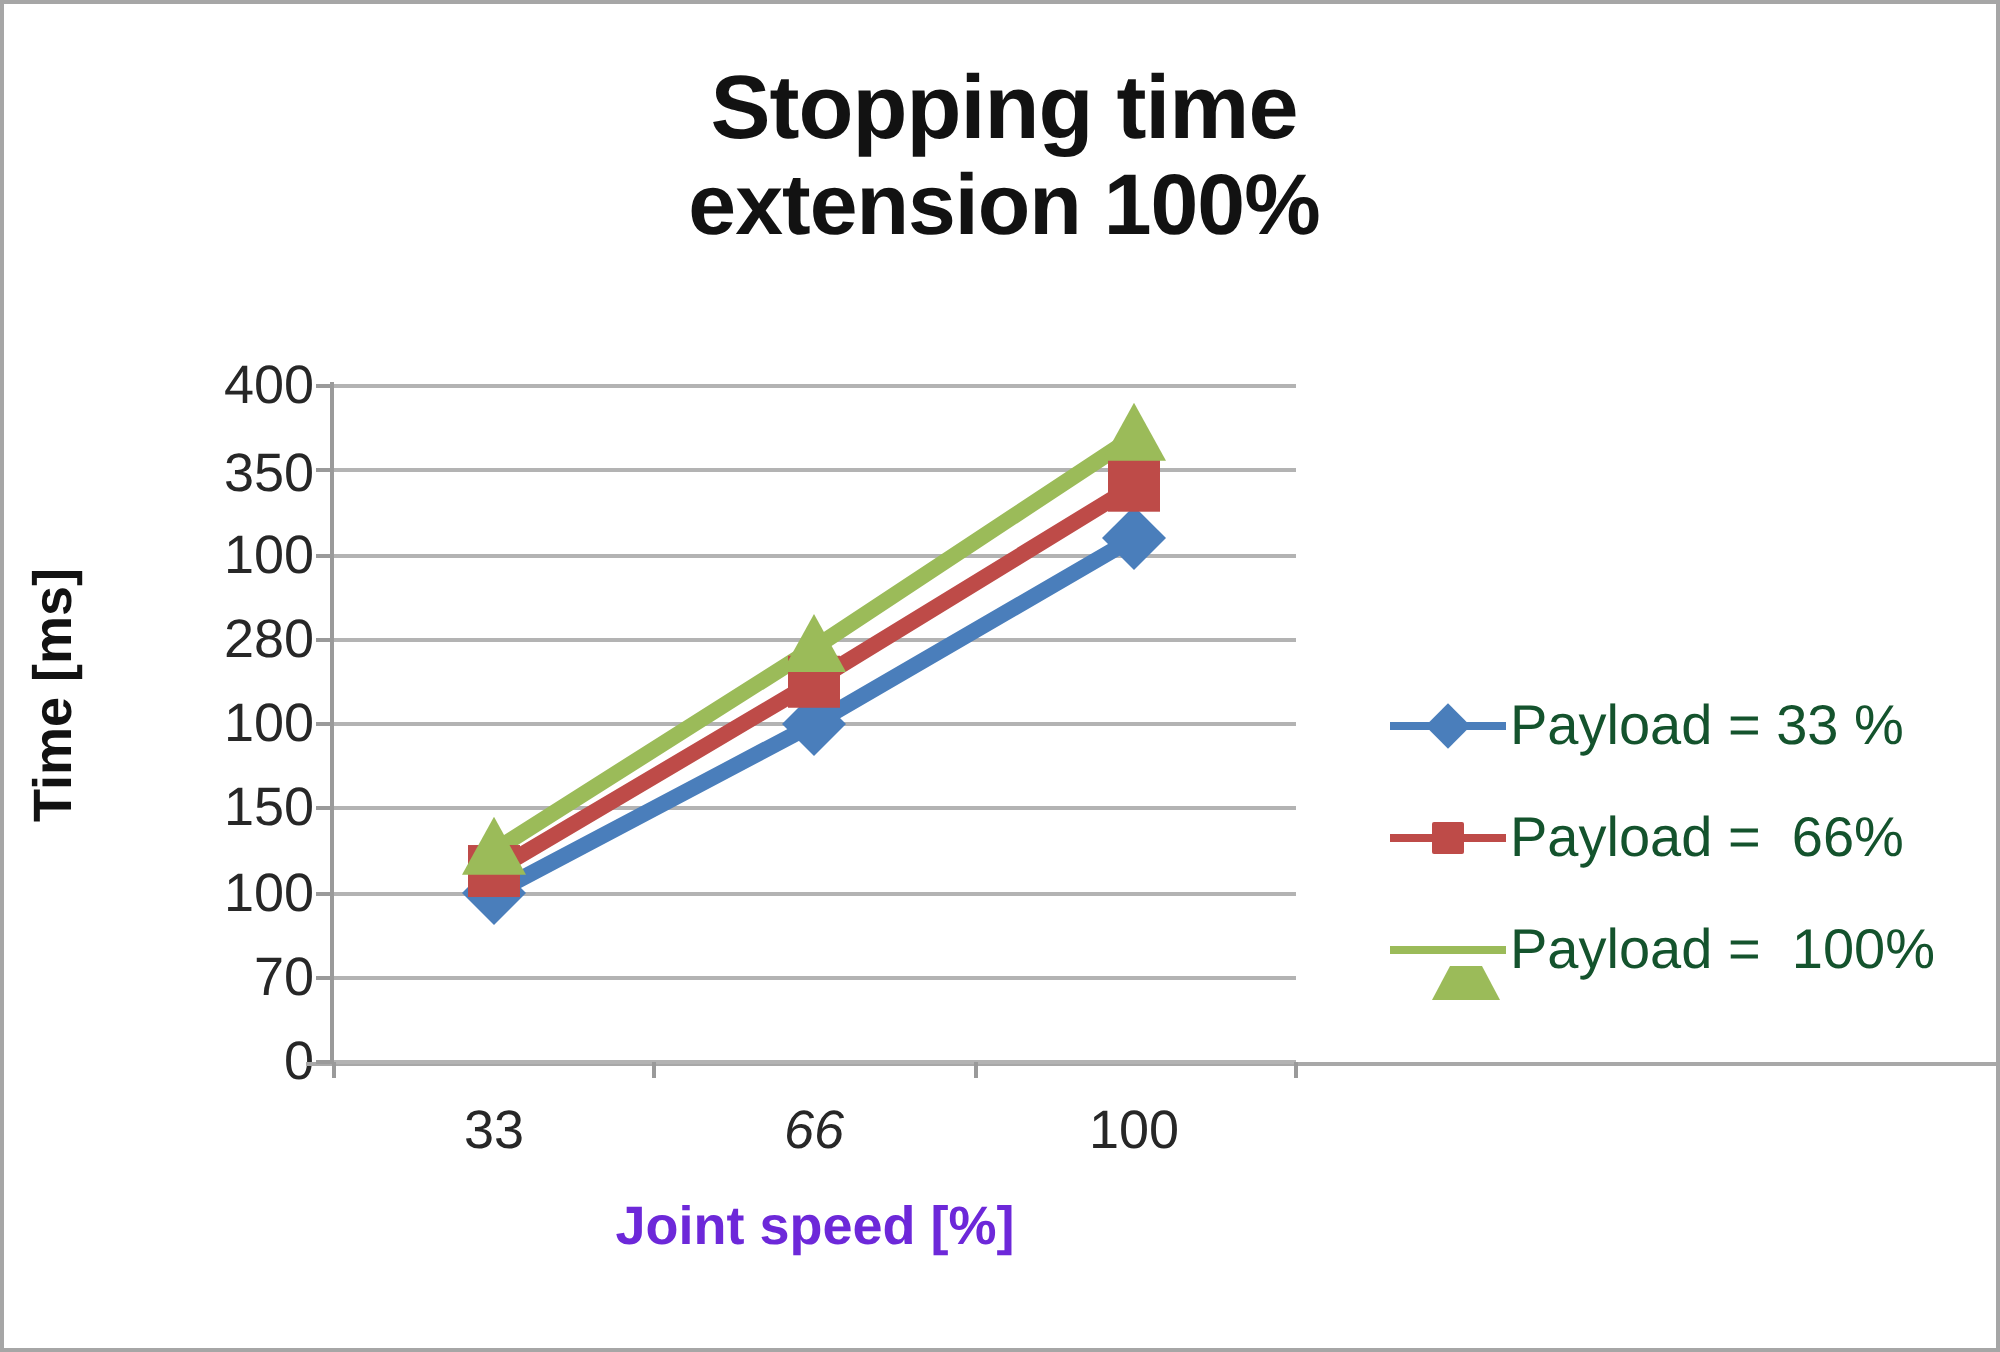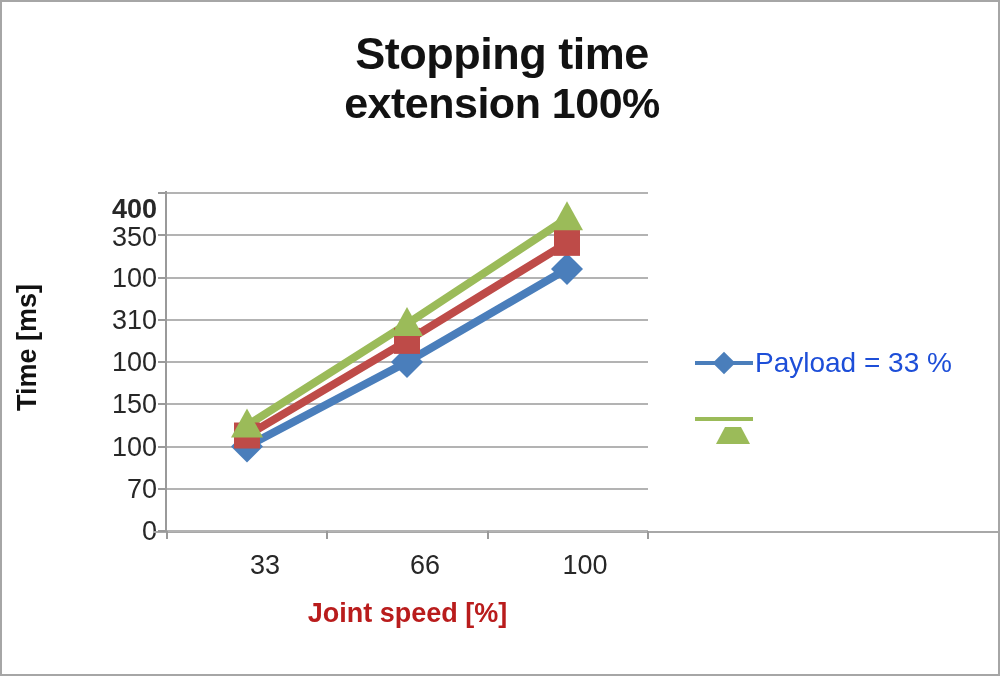--- a/index.html
+++ b/index.html
@@ -100,42 +100,42 @@
   }
   #ylabels {
     position: absolute;
     left: 75px;
     top: 191px;
     width: 80px;
     height: 338px;
   }
   #xlabels {
     position: absolute;
-    left: 183px;
+    left: 165px;
     top: 548px;
     width: 481px;
     height: 36px;
   }
   .xlabel {
     position: absolute;
     top: 0;
     font-size: 27px;
     color: #272727;
     transform: translateX(-50%);
     white-space: nowrap;
   }
   .axis-title-x {
     position: absolute;
     left: 165px;
     top: 596px;
     width: 481px;
     text-align: center;
     font-size: 27px;
     font-weight: bold;
-    color: #b91c1c;
+    color: #6d28d9;
     white-space: nowrap;
   }
   .axis-title-y {
     position: absolute;
     left: -75px;
     top: 330px;
     width: 200px;
     text-align: center;
     font-size: 27px;
     font-weight: bold;
@@ -192,42 +192,42 @@
   .mk-triangle {
     width: 0;
     height: 0;
     border-left: 9px solid transparent;
     border-right: 9px solid transparent;
     left: 20px;
     top: 4px;
   }
   .legend-label {
     font-size: 28px;
-    color: #1d4ed8;
+    color: #14532d;
     white-space: pre;
     margin-left: 2px;
   }
 </style>
 </head>
 <body>
 
 <div id="page">
 
   <div class="chart-title">
     <span class="line1">Stopping time</span>
     <span class="line2">extension 100%</span>
   </div>
 
   <div class="axis-title-y">Time [ms]</div>
 
   <div id="ylabels">
-      <div class="ylabel" style="top: 16px; font-weight: bold;">400</div>
+      <div class="ylabel" style="top: 0px;">400</div>
       <div class="ylabel" style="top: 44px;">350</div>
       <div class="ylabel" style="top: 84.5px;">100</div>
-      <div class="ylabel" style="top: 126.75px;">310</div>
+      <div class="ylabel" style="top: 126.75px;">280</div>
       <div class="ylabel" style="top: 169px;">100</div>
       <div class="ylabel" style="top: 211.25px;">150</div>
       <div class="ylabel" style="top: 253.5px;">100</div>
       <div class="ylabel" style="top: 295.75px;">70</div>
       <div class="ylabel" style="top: 338px;">0</div>
     </div>
 
   <div id="plot">
     <div class="axis-y-line"></div>
     <div class="axis-x-line"></div>
@@ -270,35 +270,43 @@
         <rect x="227" y="134.875" width="26" height="26" fill="#BE4B48"></rect>
         <rect x="387" y="36.85499999999996" width="26" height="26" fill="#BE4B48"></rect>
         <polygon points="80,215.375 96,244.375 64,244.375" fill="#9BBB59"></polygon>
         <polygon points="240,113.975 256,142.975 224,142.975" fill="#9BBB59"></polygon>
         <polygon points="400,8.349999999999966 416,37.349999999999966 384,37.349999999999966" fill="#9BBB59"></polygon>
       </svg>
   </div>
 
   <div id="xlabels">
       <div class="xlabel" style="left: 80px;">33</div>
-      <div class="xlabel" style="left: 240px;">66</div>
+      <div class="xlabel" style="left: 240px; font-style: italic;">66</div>
       <div class="xlabel" style="left: 400px;">100</div>
     </div>
 
   <div class="axis-title-x">Joint speed [%]</div>
 
   <div id="legend">
       <div class="legend-row">
         <span class="legend-key">
           <span class="lk-line" style="background: rgb(74, 126, 187);"></span>
           <span class="lk-mark mk-diamond" style="background: rgb(74, 126, 187);"></span>
         </span>
         <span class="legend-label">Payload = 33 %</span>
       </div>
       <div class="legend-row">
         <span class="legend-key">
+          <span class="lk-line" style="background: rgb(190, 75, 72);"></span>
+          <span class="lk-mark mk-square" style="background: rgb(190, 75, 72);"></span>
+        </span>
+        <span class="legend-label">Payload =  66%</span>
+      </div>
+      <div class="legend-row">
+        <span class="legend-key">
           <span class="lk-line" style="background: rgb(155, 187, 89);"></span>
           <span class="lk-mark mk-triangle" style="border-bottom: 17px solid rgb(155, 187, 89);"></span>
         </span>
+        <span class="legend-label">Payload =  100%</span>
       </div>
     </div>
 
 </div>
 
 </body></html>

